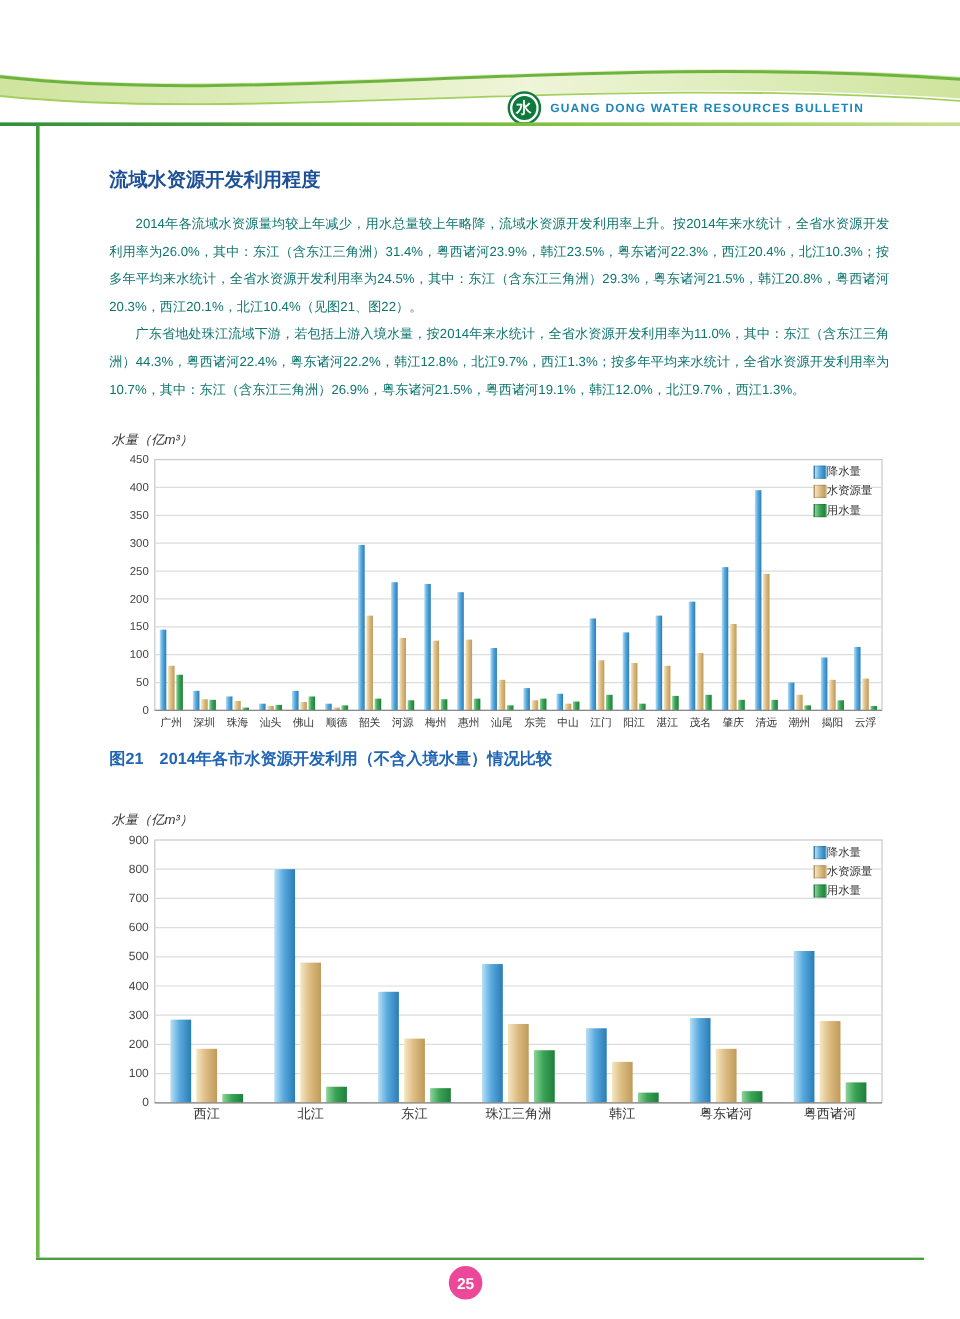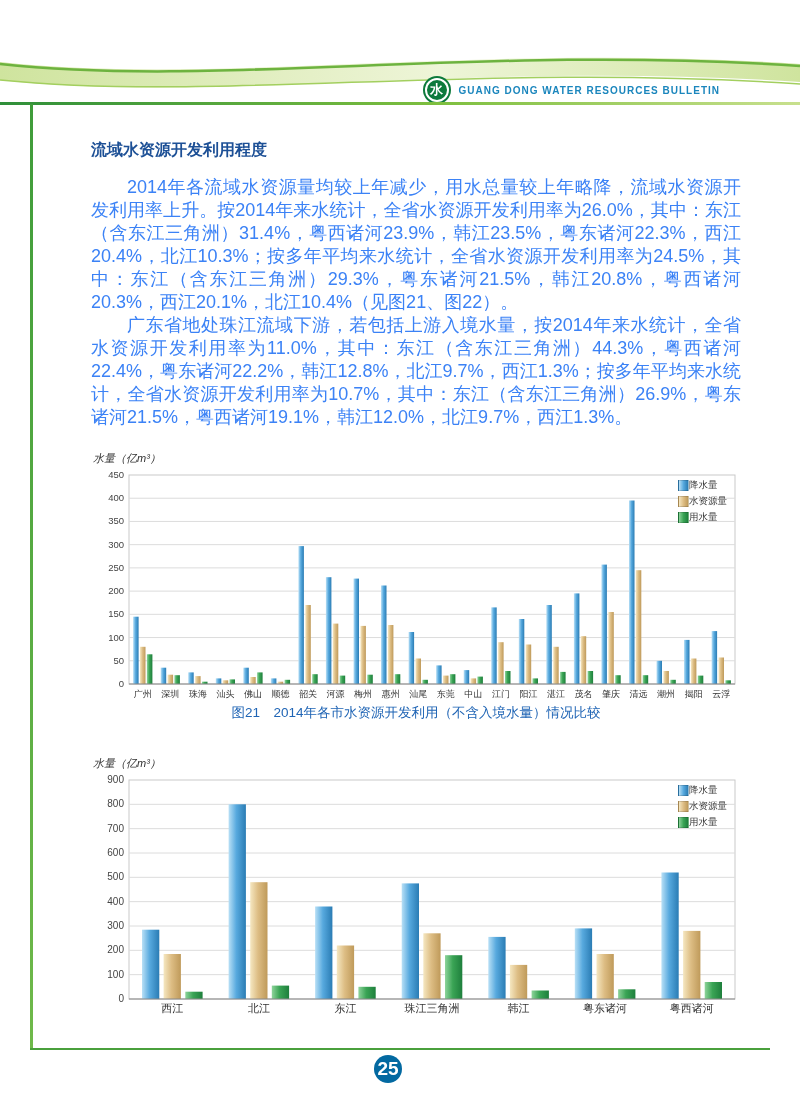--- a/index.html
+++ b/index.html
@@ -12,34 +12,34 @@
   .logo{width:24px;height:24px;border-radius:50%;background:#0d7a3c;color:#fff;
         display:flex;align-items:center;justify-content:center;font-size:13px;font-weight:bold;
         box-shadow:inset 0 0 0 2px #ffffff,0 0 0 2px #0d7a3c;}
   .bulletin-title{font-size:10px;font-weight:bold;letter-spacing:1px;color:#1b86bd;}
   .header-rule{position:absolute;top:102px;left:0;width:800px;height:3px;
                background:linear-gradient(to right,#2f8f3a,#7ebf3f 55%,#c8e08e);}
   .left-rule{position:absolute;top:104px;left:30px;width:3px;height:944px;
              background:linear-gradient(to bottom,#3f9c3a,#6fb94a);}
   .bottom-rule{position:absolute;top:1048px;left:30px;width:740px;height:2px;background:#4aa03c;}
   .page-badge{position:absolute;top:1055px;left:374px;width:28px;height:28px;border-radius:50%;
-              background:#0369a1;color:#fff;font-size:19px;font-weight:bold;
+              background:#ec4899;color:#fff;font-size:13px;font-weight:bold;
               display:flex;align-items:center;justify-content:center;}
 
   
   .content{position:absolute;left:91px;top:140px;width:650px;}
   .section-title{margin:0 0 15px 0;font-size:16px;font-weight:bold;color:#1d5096;}
-  .para{margin:0;text-indent:2em;font-size:18px;line-height:23px;text-align:justify;color:#3b82f6;}
+  .para{margin:0;text-indent:2em;font-size:11px;line-height:23px;text-align:justify;color:#0f766e;}
 
   .chart-wrap{position:relative;margin-top:22px;}
   .chart-wrap.second{margin-top:34px;}
   .ylabel{font-size:11px;color:#333;margin:0 0 3px 2px;font-style:italic;}
   .chart-box{position:relative;width:650px;height:235px;}
   .chart-box.tall{height:245px;}
-  .caption{text-align:center;color:#2065b5;font-weight:normal;font-size:13.5px;margin-top:0;}
+  .caption{color:#2065b5;font-weight:bold;font-size:13.5px;margin-top:12px;}
 
   
   .legend{position:absolute;top:10px;right:14px;display:flex;flex-direction:column;gap:3px;
           font-size:9.5px;color:#333;}
   .lg-row{display:flex;align-items:center;gap:0;}
   .sw{width:9px;height:9px;display:inline-block;border:1px solid rgba(0,0,0,0.15);}
 </style>
 </head>
 <body>
 

